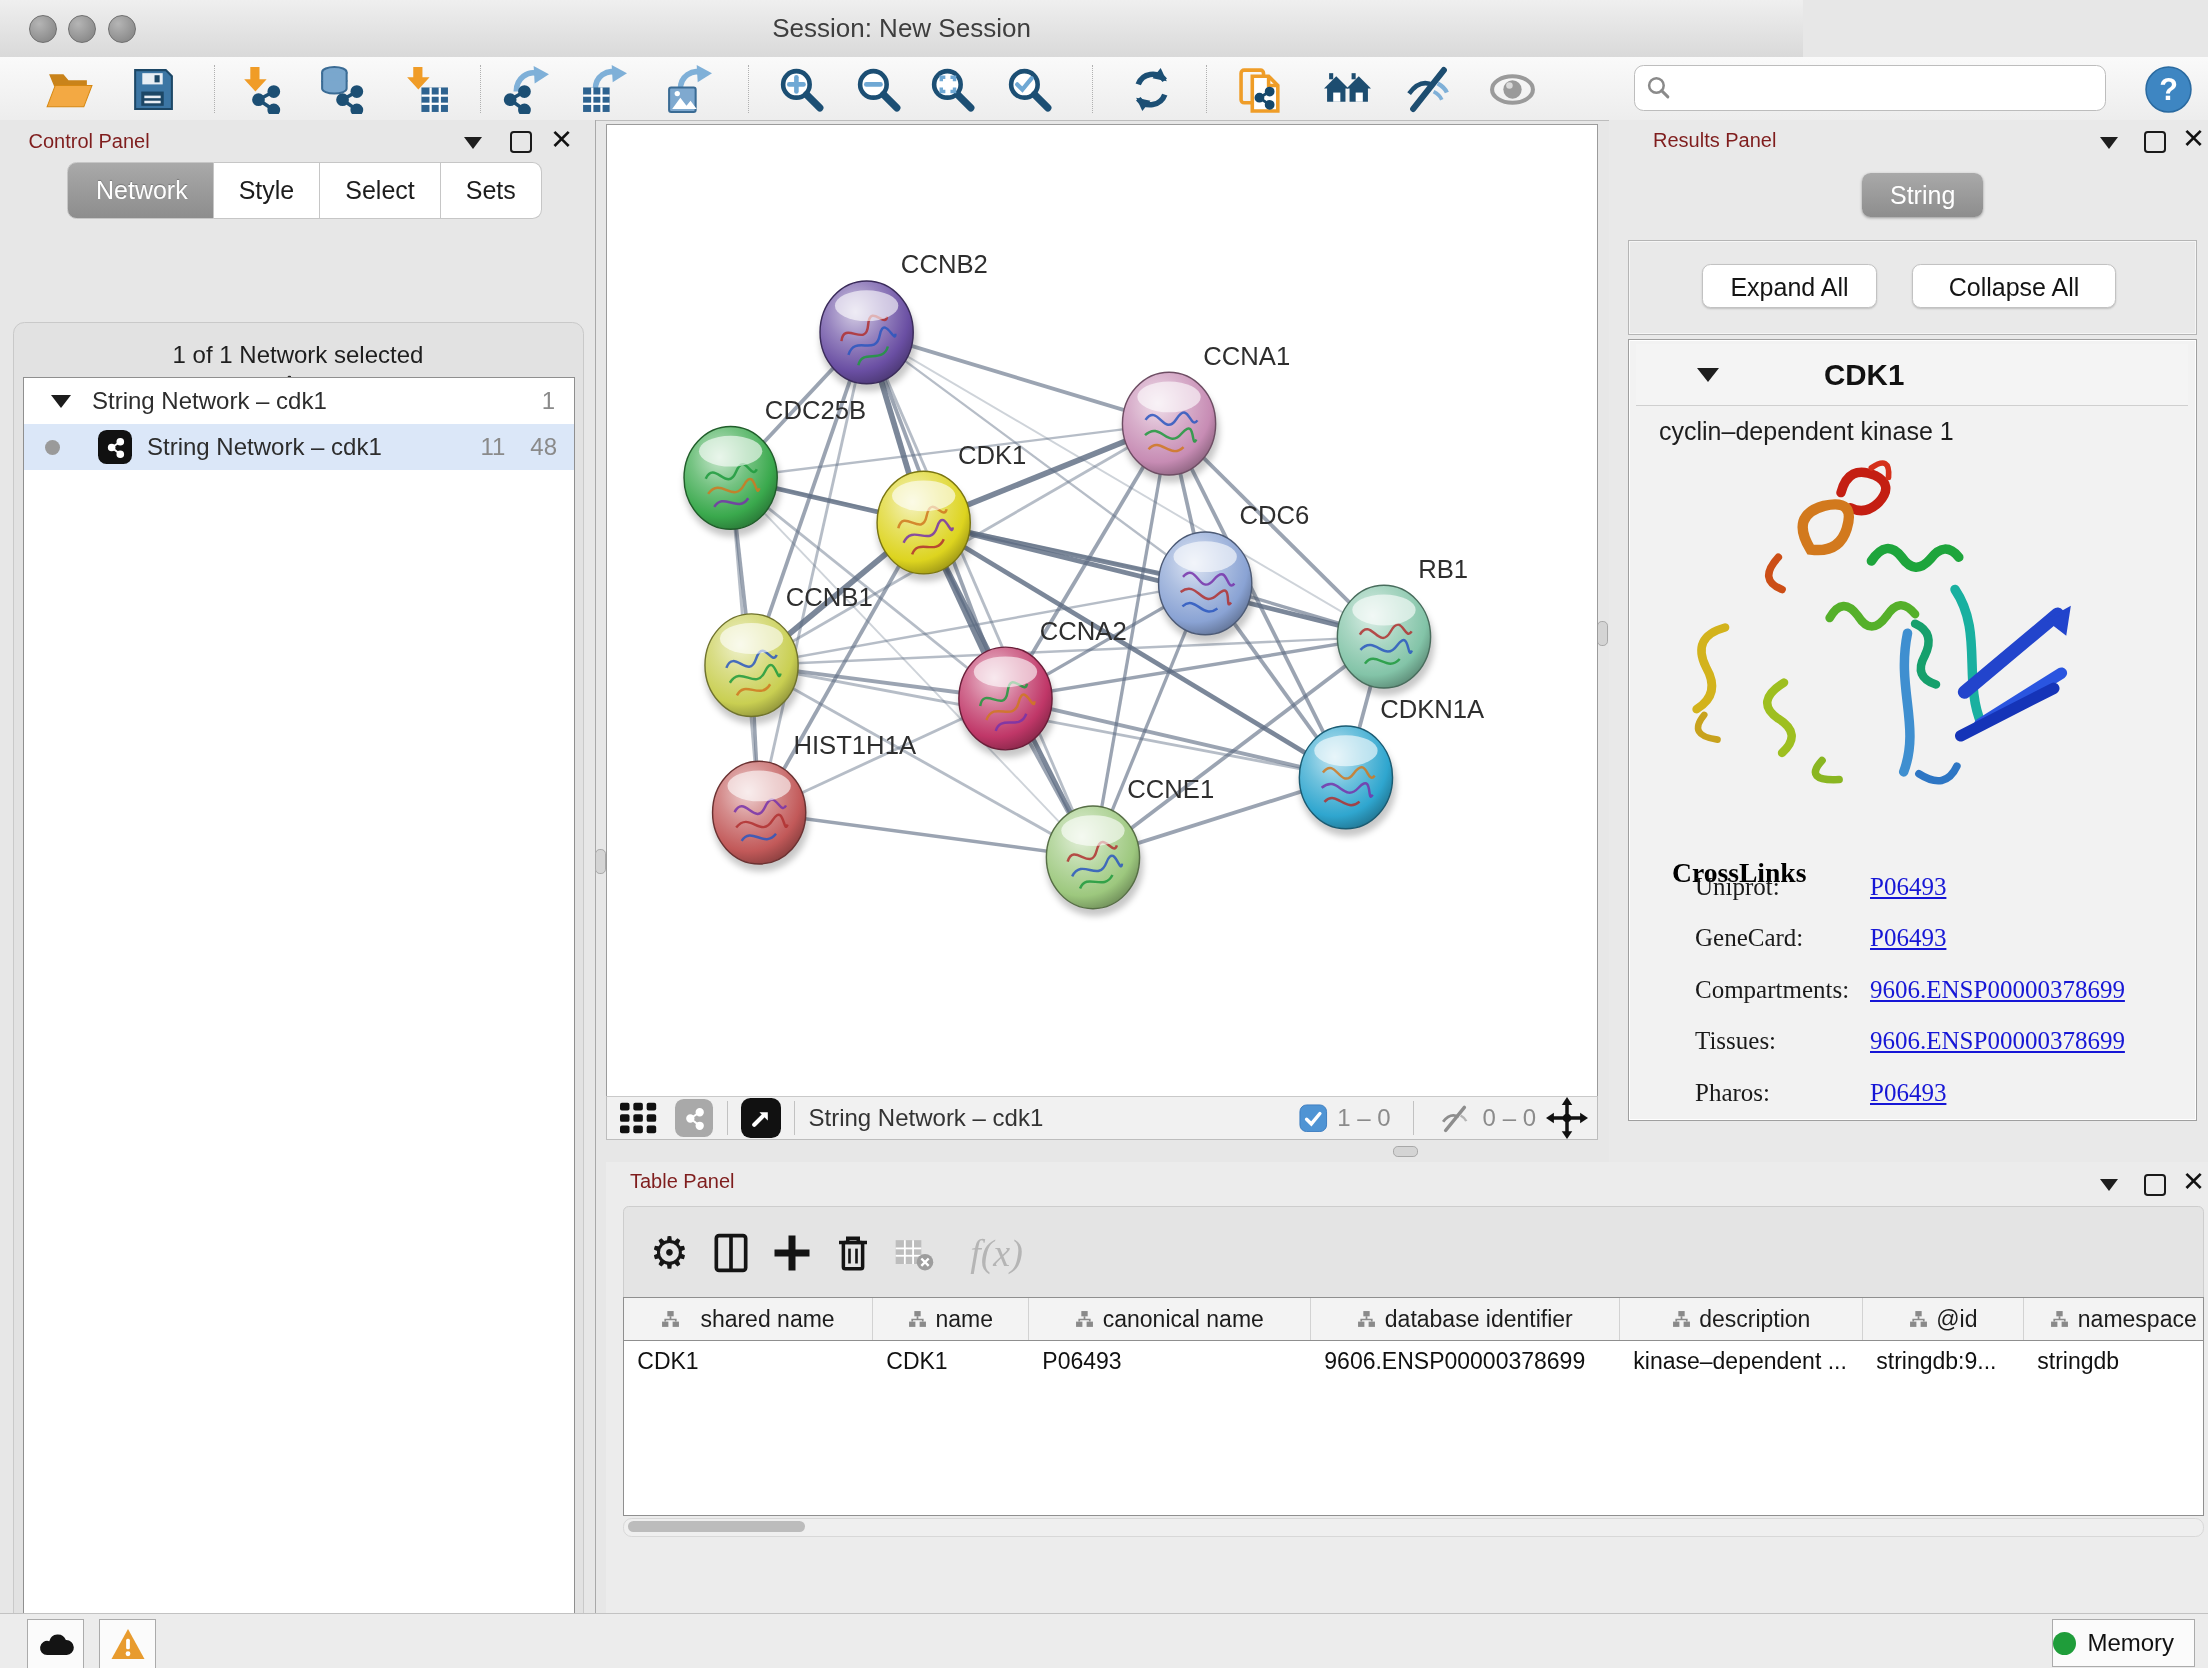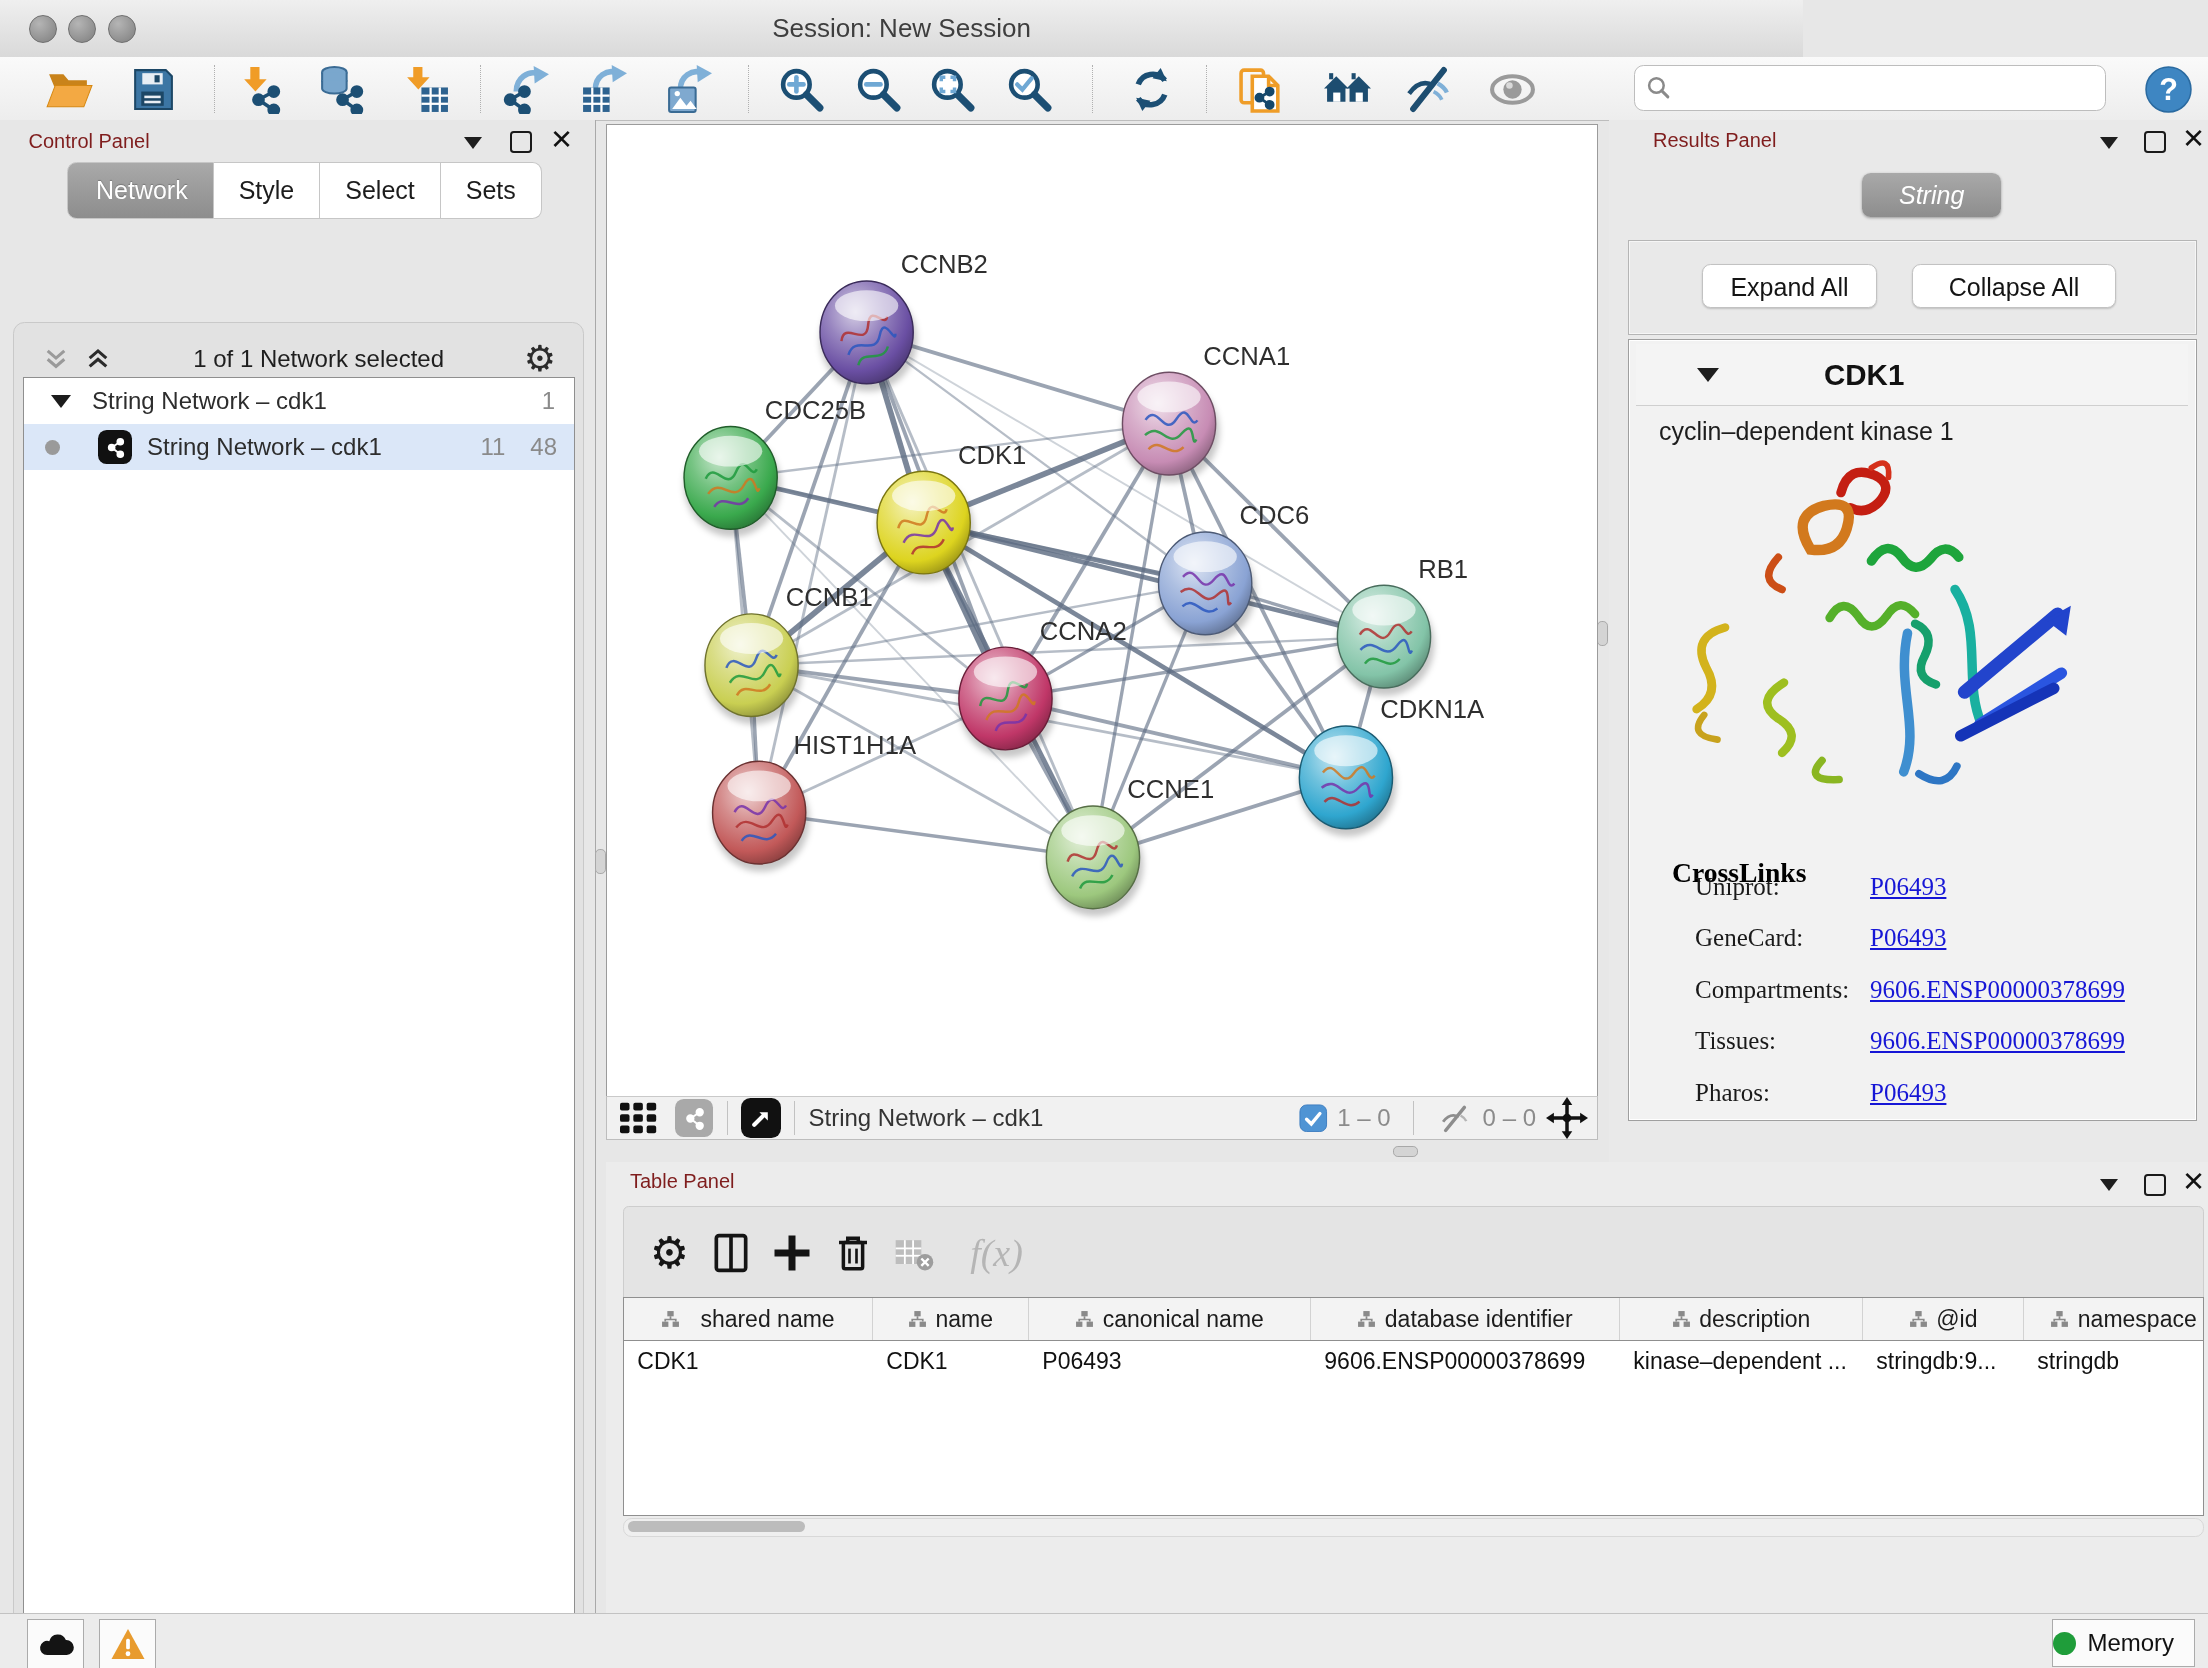--- a/index.html
+++ b/index.html
@@ -27,40 +27,40 @@
   .pclose{font-size:27.6px;font-weight:bold;color:#111;line-height:19px;}
 
   
   .ctlpanel{left:0;top:120px;width:595px;height:1493px;background:#e7e7e7;border-right:1px solid #a9a9a9;}
   .seg{display:inline-flex;}
   .seg .tab{height:55px;line-height:55px;padding:0 25px;font-size:25px;background:#fff;border:1px solid #c6c6c6;border-left:none;color:#1c1c1c;}
   .seg .tab:first-child{border-left:1px solid #c6c6c6;border-radius:9.5px 0 0 9.5px;}
   .seg .tab:last-child{border-radius:0 9.5px 9.5px 0;}
   .seg .tab.sel{background:linear-gradient(#a9a9a9,#8d8d8d);color:#fff;text-shadow:0 -1px 1px rgba(0,0,0,.25);padding-left:28px;}
   .ctlbox{left:13.3px;top:202px;width:569px;height:1391px;background:#e2e2e2;border:1px solid #c9c9c9;border-radius:11.4px;}
-  .subhead{left:23px;top:221px;width:550px;height:36px;display:flex;align-items:center;}
+  .subhead{left:23px;top:221px;width:550px;height:36px;display:flex;align-items:center;flex-direction:column;}
   .netlist{left:23px;top:257px;width:550px;height:1322px;background:#fff;border:1px solid #8f8f8f;}
   .trow{height:46px;display:flex;align-items:center;font-size:24px;}
   .trow .cnt{color:#8a8a8a;}
   .trow.sel{background:#dbe7f8;}
   .tri-down{width:0;height:0;border-left:10.5px solid transparent;border-right:10.5px solid transparent;border-top:13.3px solid #1c1c1c;display:inline-block;}
   .dot{width:15px;height:15px;border-radius:50%;background:#9a9a9a;display:inline-block;}
   .badge{width:34px;height:34px;border-radius:8.6px;background:#111;display:inline-flex;align-items:center;justify-content:center;}
 
   
   .canvas{left:606px;top:124px;width:990px;height:972px;background:#fff;border:1px solid #9b9b9b;}
   .netfooter{left:606px;top:1096px;width:990px;height:42px;background:#f1f1f1;border:1px solid #bdbdbd;border-top:1px solid #c9c9c9;display:flex;align-items:center;font-size:24px;color:#333;}
   .nfsep{width:0;height:34px;border-left:1px solid #c2c2c2;margin:0 13.3px;}
   .graycnt{color:#8b8b8b;}
   .grip-v{width:8.6px;height:23px;border-radius:4.8px;background:#d4d4d4;border:1px solid #a8a8a8;}
   .grip-h{width:23px;height:8.6px;border-radius:4.8px;background:#d4d4d4;border:1px solid #a8a8a8;}
 
   
   .rpanel{left:1609px;top:120px;width:599px;height:1042px;background:#e9e9e9;}
-  .rtab{left:1862px;top:173px;height:44px;line-height:44px;padding:0 37px;background:linear-gradient(#a9a9a9,#8d8d8d);color:#fff;font-size:25px;border-radius:8.6px;box-shadow:0 1px 2.9px rgba(0,0,0,.35);font-style:italic;}
+  .rtab{left:1862px;top:173px;height:44px;line-height:44px;padding:0 28px;background:linear-gradient(#a9a9a9,#8d8d8d);color:#fff;font-size:25px;border-radius:8.6px;box-shadow:0 1px 2.9px rgba(0,0,0,.35);}
   .rbox{left:1628px;top:240px;width:567px;height:93px;background:#e9e9e9;border:1px solid #b5b5b5;box-shadow:inset 0 0 0 1px #f6f6f6;}
   .rbtn{top:264px;height:44px;line-height:42px;background:#fff;border:1px solid #c2c2c2;border-radius:8.6px;font-size:25px;text-align:center;color:#141414;box-shadow:0 1px 1.9px rgba(0,0,0,.18);}
   .rcard{left:1628px;top:339px;width:567px;height:780px;background:#f2f2f2;border:1px solid #9f9f9f;box-shadow:inset 0 0 0 1px #fff;}
   .rchead{left:1636px;top:344px;width:552px;height:61px;display:flex;align-items:center;border-bottom:1px solid #cfcfcf;background:#f4f4f4;}
   .rcname{font-size:29.5px;font-weight:bold;color:#111;}
   .rcdesc{left:1659px;top:417px;font-size:25px;color:#1d1d1d;}
   .serif{font-family:"Liberation Serif","DejaVu Serif",serif;}
   .cl-title{left:1672px;top:820px;font-size:27.6px;font-weight:bold;color:#000;margin-top:37px;}
   .cl-row{position:absolute;left:1695px;width:495px;font-size:25px;}
   .cl-label{color:#1a1a1a;}

